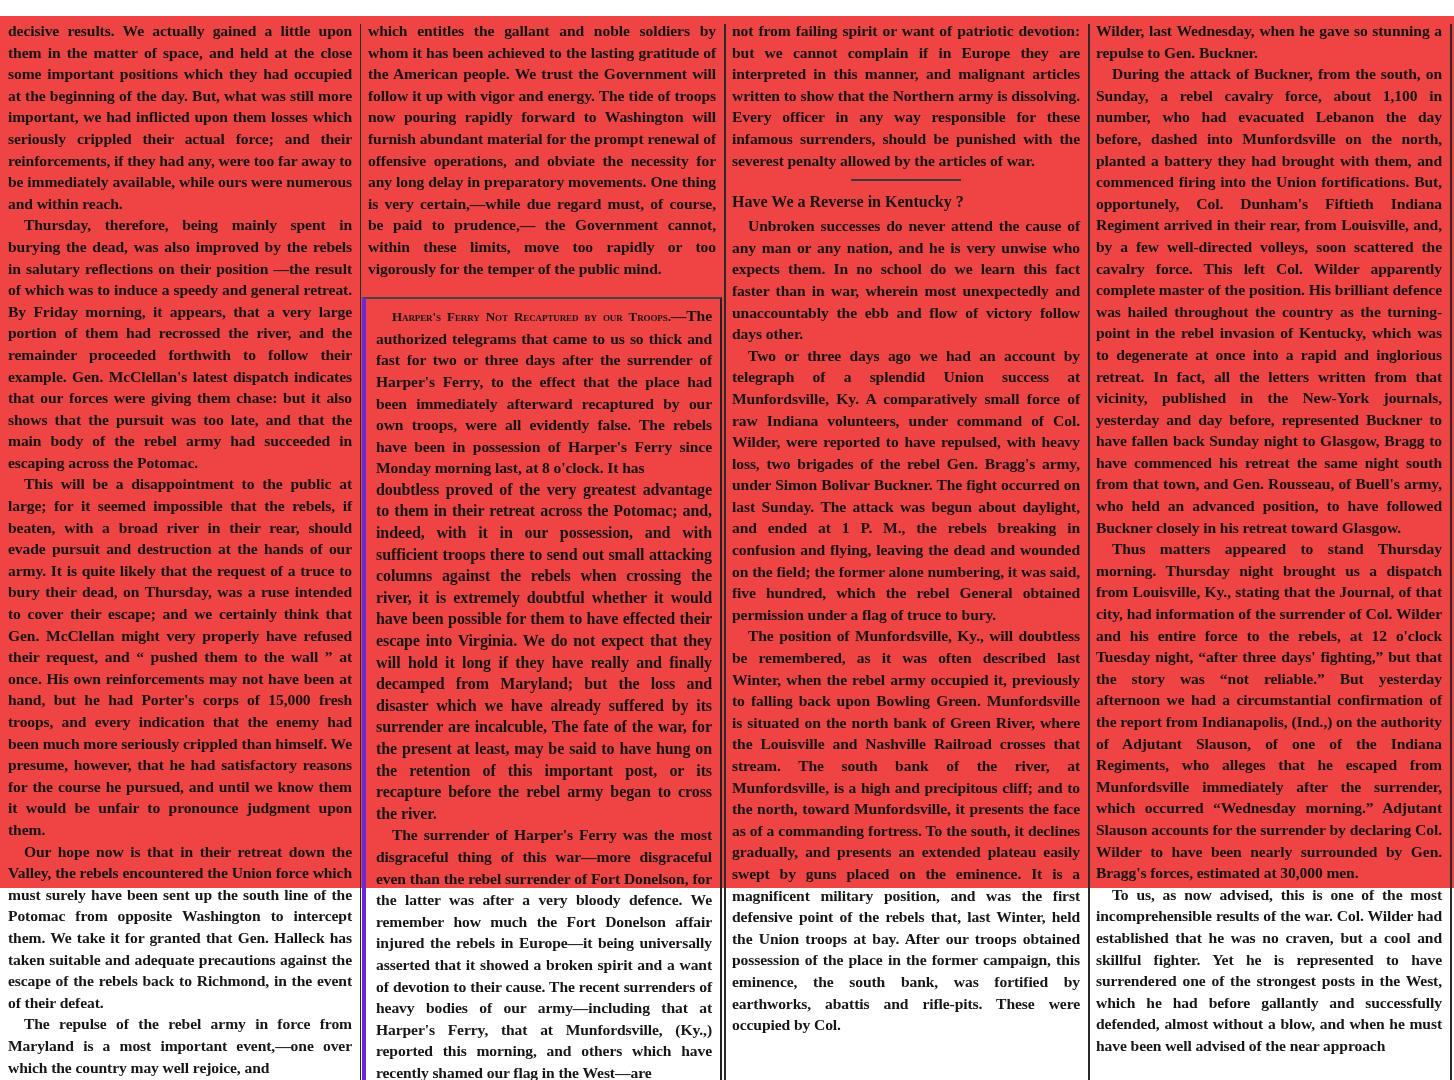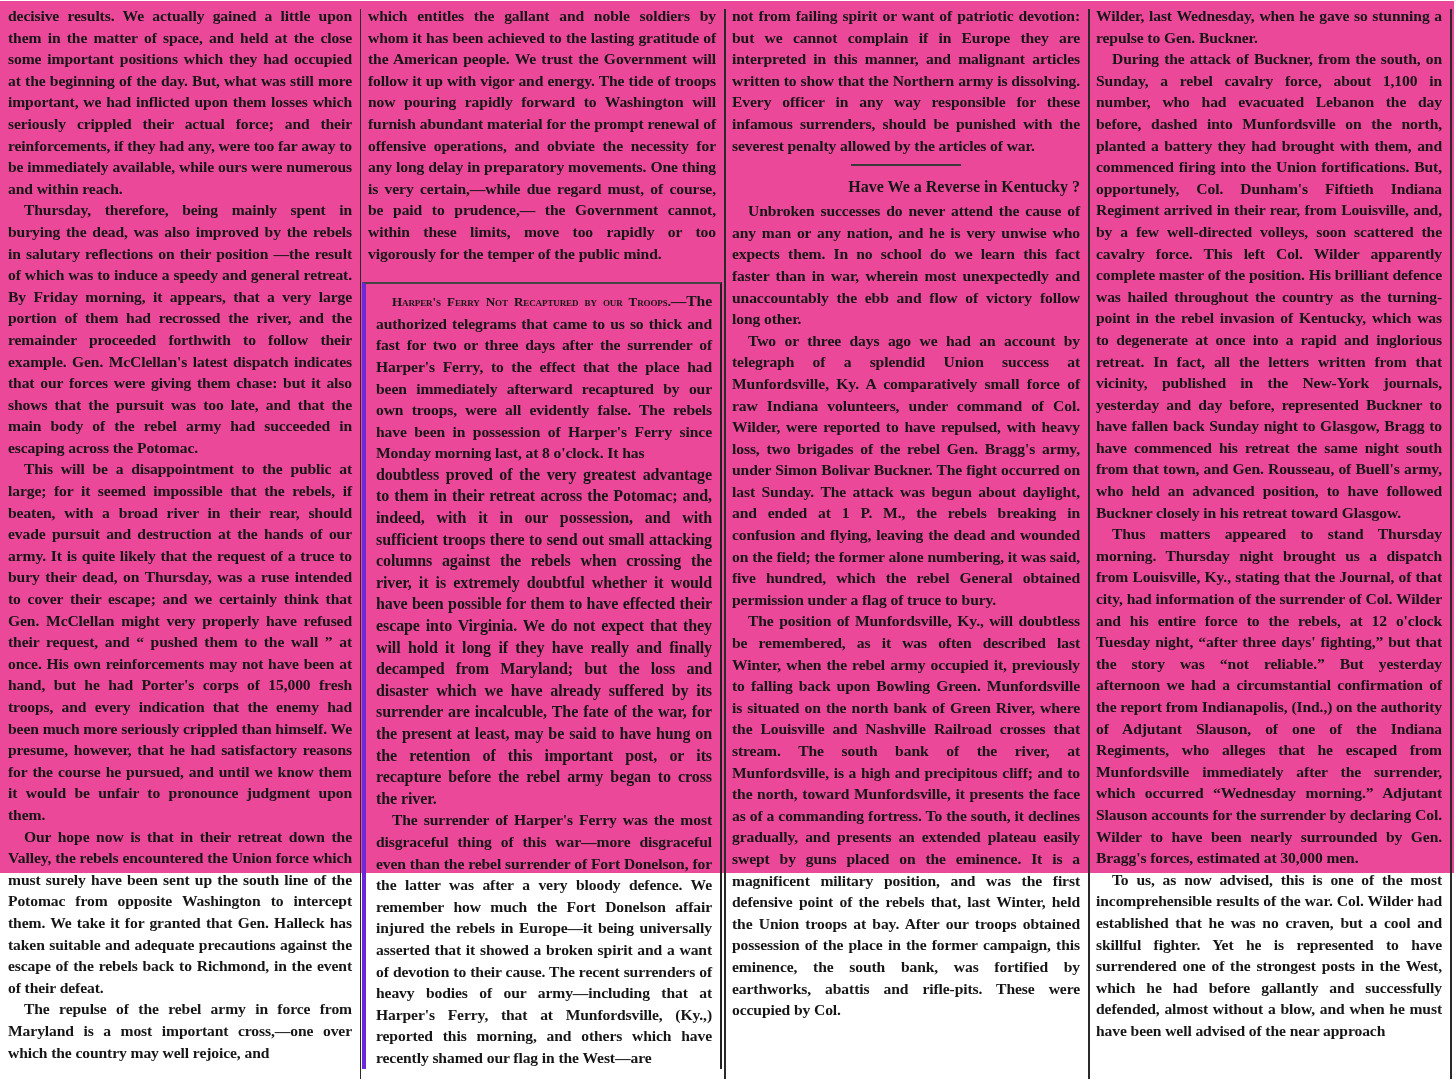--- a/index.html
+++ b/index.html
@@ -1,61 +1,61 @@
 <!DOCTYPE html>
 <html><head>
 <meta charset="utf-8">
 <style>
   html, body { margin:0; padding:0; background:#ffffff; }
   body { width:1454px; height:1080px; overflow:hidden; position:relative;
          font-family:"Liberation Serif", "DejaVu Serif", serif; color:#161616; }
-  .page { position:absolute; left:0; top:1px; width:1454px; height:872px; background:#ec4899; }
+  .page { position:absolute; left:0; top:16px; width:1454px; height:872px; background:#ef4444; }
   .col { position:absolute; top:0; box-sizing:border-box; }
   .rule { position:absolute; background:#2a2a2a; }
   p { margin:0; text-align:justify; font-size:15.6px; line-height:21.6px; font-weight:bold;
       letter-spacing:-0.1px; hyphens:none; }
   p.indent { text-indent:16px; }
   .sc { font-variant:small-caps; }
-  h3 { margin:10px 0 2px 0; text-align:right; font-size:16px; line-height:22px; font-weight:bold;
+  h3 { margin:10px 0 2px 0; text-align:left; font-size:16px; line-height:22px; font-weight:bold;
        font-family:"Liberation Serif", serif; }
   .divider { margin:8px auto 4px auto; width:110px; height:2px; background:#3a3a3a; }
   .boxed { border-left:4px solid #6d28d9; border-right:2px solid #222; border-top:2px solid #444; padding:6px 8px 0 10px; }
   .bold-heavy { font-weight:900; font-size:16px; }
 </style>
 </head>
 <body>
 
 <div class="page">
 
   <div class="col" style="left:8px; top:4px; width:344px;">
     <p>decisive results. We actually gained a little upon them in the matter of space, and held at the close some important positions which they had occupied at the beginning of the day. But, what was still more important, we had inflicted upon them losses which seriously crippled their actual force; and their reinforcements, if they had any, were too far away to be immediately available, while ours were numerous and within reach.</p>
     <p class="indent">Thursday, therefore, being mainly spent in burying the dead, was also improved by the rebels in salutary reflections on their position —the result of which was to induce a speedy and general retreat. By Friday morning, it appears, that a very large portion of them had recrossed the river, and the remainder proceeded forthwith to follow their example. Gen. McClellan's latest dispatch indicates that our forces were giving them chase: but it also shows that the pursuit was too late, and that the main body of the rebel army had succeeded in escaping across the Potomac.</p>
     <p class="indent">This will be a disappointment to the public at large; for it seemed impossible that the rebels, if beaten, with a broad river in their rear, should evade pursuit and destruction at the hands of our army. It is quite likely that the request of a truce to bury their dead, on Thursday, was a ruse intended to cover their escape; and we certainly think that Gen. McClellan might very properly have refused their request, and “ pushed them to the wall ” at once. His own reinforcements may not have been at hand, but he had Porter's corps of 15,000 fresh troops, and every indication that the enemy had been much more seriously crippled than himself. We presume, however, that he had satisfactory reasons for the course he pursued, and until we know them it would be unfair to pronounce judgment upon them.</p>
     <p class="indent">Our hope now is that in their retreat down the Valley, the rebels encountered the Union force which must surely have been sent up the south line of the Potomac from opposite Washington to intercept them. We take it for granted that Gen. Halleck has taken suitable and adequate precautions against the escape of the rebels back to Richmond, in the event of their defeat.</p>
-    <p class="indent">The repulse of the rebel army in force from Maryland is a most important cross,—one over which the country may well rejoice, and</p>
+    <p class="indent">The repulse of the rebel army in force from Maryland is a most important event,—one over which the country may well rejoice, and</p>
   </div>
   <div class="rule" style="left:360px; top:8px; width:1px; height:1070px;"></div>
 
   <div class="col" style="left:368px; top:4px; width:348px;">
     <p>which entitles the gallant and noble soldiers by whom it has been achieved to the lasting gratitude of the American people. We trust the Government will follow it up with vigor and energy. The tide of troops now pouring rapidly forward to Washington will furnish abundant material for the prompt renewal of offensive operations, and obviate the necessity for any long delay in preparatory movements. One thing is very certain,—while due regard must, of course, be paid to prudence,— the Government cannot, within these limits, move too rapidly or too vigorously for the temper of the public mind.</p>
     <div class="boxed" style="margin-top:18px; margin-left:-6px; margin-right:-6px;">
       <p style="text-indent:16px;">
         <span class="sc" style="font-size:13px;">Harper's Ferry Not Recaptured by our Troops.</span><span>—The authorized telegrams that came to us so thick and fast for two or three days after the surrender of Harper's Ferry, to the effect that the place had been immediately afterward recaptured by our own troops, were all evidently false. The rebels have been in possession of Harper's Ferry since Monday morning last, at 8 o'clock. It has</span>
       </p>
       <p class="bold-heavy">doubtless proved of the very greatest advantage to them in their retreat across the Potomac; and, indeed, with it in our possession, and with sufficient troops there to send out small attacking columns against the rebels when crossing the river, it is extremely doubtful whether it would have been possible for them to have effected their escape into Virginia. We do not expect that they will hold it long if they have really and finally decamped from Maryland; but the loss and disaster which we have already suffered by its surrender are incalcuble, The fate of the war, for the present at least, may be said to have hung on the retention of this important post, or its recapture before the rebel army began to cross the river.</p>
       <p class="indent">The surrender of Harper's Ferry was the most disgraceful thing of this war—more disgraceful even than the rebel surrender of Fort Donelson, for the latter was after a very bloody defence. We remember how much the Fort Donelson affair injured the rebels in Europe—it being universally asserted that it showed a broken spirit and a want of devotion to their cause. The recent surrenders of heavy bodies of our army—including that at Harper's Ferry, that at Munfordsville, (Ky.,) reported this morning, and others which have recently shamed our flag in the West—are</p>
     </div>
   </div>
   <div class="rule" style="left:724px; top:8px; width:2px; height:1070px;"></div>
 
   <div class="col" style="left:732px; top:4px; width:348px;">
     <p>not from failing spirit or want of patriotic devotion: but we cannot complain if in Europe they are interpreted in this manner, and malignant articles written to show that the Northern army is dissolving. Every officer in any way responsible for these infamous surrenders, should be punished with the severest penalty allowed by the articles of war.</p>
     <div class="divider"></div>
     <h3>Have We a Reverse in Kentucky ?</h3>
-    <p class="indent">Unbroken successes do never attend the cause of any man or any nation, and he is very unwise who expects them. In no school do we learn this fact faster than in war, wherein most unexpectedly and unaccountably the ebb and flow of victory follow long other.</p>
+    <p class="indent">Unbroken successes do never attend the cause of any man or any nation, and he is very unwise who expects them. In no school do we learn this fact faster than in war, wherein most unexpectedly and unaccountably the ebb and flow of victory follow days other.</p>
     <p class="indent">Two or three days ago we had an account by telegraph of a splendid Union success at Munfordsville, Ky. A comparatively small force of raw Indiana volunteers, under command of Col. Wilder, were reported to have repulsed, with heavy loss, two brigades of the rebel Gen. Bragg's army, under Simon Bolivar Buckner. The fight occurred on last Sunday. The attack was begun about daylight, and ended at 1 P. M., the rebels breaking in confusion and flying, leaving the dead and wounded on the field; the former alone numbering, it was said, five hundred, which the rebel General obtained permission under a flag of truce to bury.</p>
     <p class="indent">The position of Munfordsville, Ky., will doubtless be remembered, as it was often described last Winter, when the rebel army occupied it, previously to falling back upon Bowling Green. Munfordsville is situated on the north bank of Green River, where the Louisville and Nashville Railroad crosses that stream. The south bank of the river, at Munfordsville, is a high and precipitous cliff; and to the north, toward Munfordsville, it presents the face as of a commanding fortress. To the south, it declines gradually, and presents an extended plateau easily swept by guns placed on the eminence. It is a magnificent military position, and was the first defensive point of the rebels that, last Winter, held the Union troops at bay. After our troops obtained possession of the place in the former campaign, this eminence, the south bank, was fortified by earthworks, abattis and rifle-pits. These were occupied by Col.</p>
   </div>
   <div class="rule" style="left:1088px; top:8px; width:2px; height:1070px;"></div>
 
   <div class="col" style="left:1096px; top:4px; width:346px;">
     <p>Wilder, last Wednesday, when he gave so stunning a repulse to Gen. Buckner.</p>
     <p class="indent">During the attack of Buckner, from the south, on Sunday, a rebel cavalry force, about 1,100 in number, who had evacuated Lebanon the day before, dashed into Munfordsville on the north, planted a battery they had brought with them, and commenced firing into the Union fortifications. But, opportunely, Col. Dunham's Fiftieth Indiana Regiment arrived in their rear, from Louisville, and, by a few well-directed volleys, soon scattered the cavalry force. This left Col. Wilder apparently complete master of the position. His brilliant defence was hailed throughout the country as the turning-point in the rebel invasion of Kentucky, which was to degenerate at once into a rapid and inglorious retreat. In fact, all the letters written from that vicinity, published in the New-York journals, yesterday and day before, represented Buckner to have fallen back Sunday night to Glasgow, Bragg to have commenced his retreat the same night south from that town, and Gen. Rousseau, of Buell's army, who held an advanced position, to have followed Buckner closely in his retreat toward Glasgow.</p>
     <p class="indent">Thus matters appeared to stand Thursday morning. Thursday night brought us a dispatch from Louisville, Ky., stating that the Journal, of that city, had information of the surrender of Col. Wilder and his entire force to the rebels, at 12 o'clock Tuesday night, “after three days' fighting,” but that the story was “not reliable.” But yesterday afternoon we had a circumstantial confirmation of the report from Indianapolis, (Ind.,) on the authority of Adjutant Slauson, of one of the Indiana Regiments, who alleges that he escaped from Munfordsville immediately after the surrender, which occurred “Wednesday morning.” Adjutant Slauson accounts for the surrender by declaring Col. Wilder to have been nearly surrounded by Gen. Bragg's forces, estimated at 30,000 men.</p>
     <p class="indent">To us, as now advised, this is one of the most incomprehensible results of the war. Col. Wilder had established that he was no craven, but a cool and skillful fighter. Yet he is represented to have surrendered one of the strongest posts in the West, which he had before gallantly and successfully defended, almost without a blow, and when he must have been well advised of the near approach</p>

